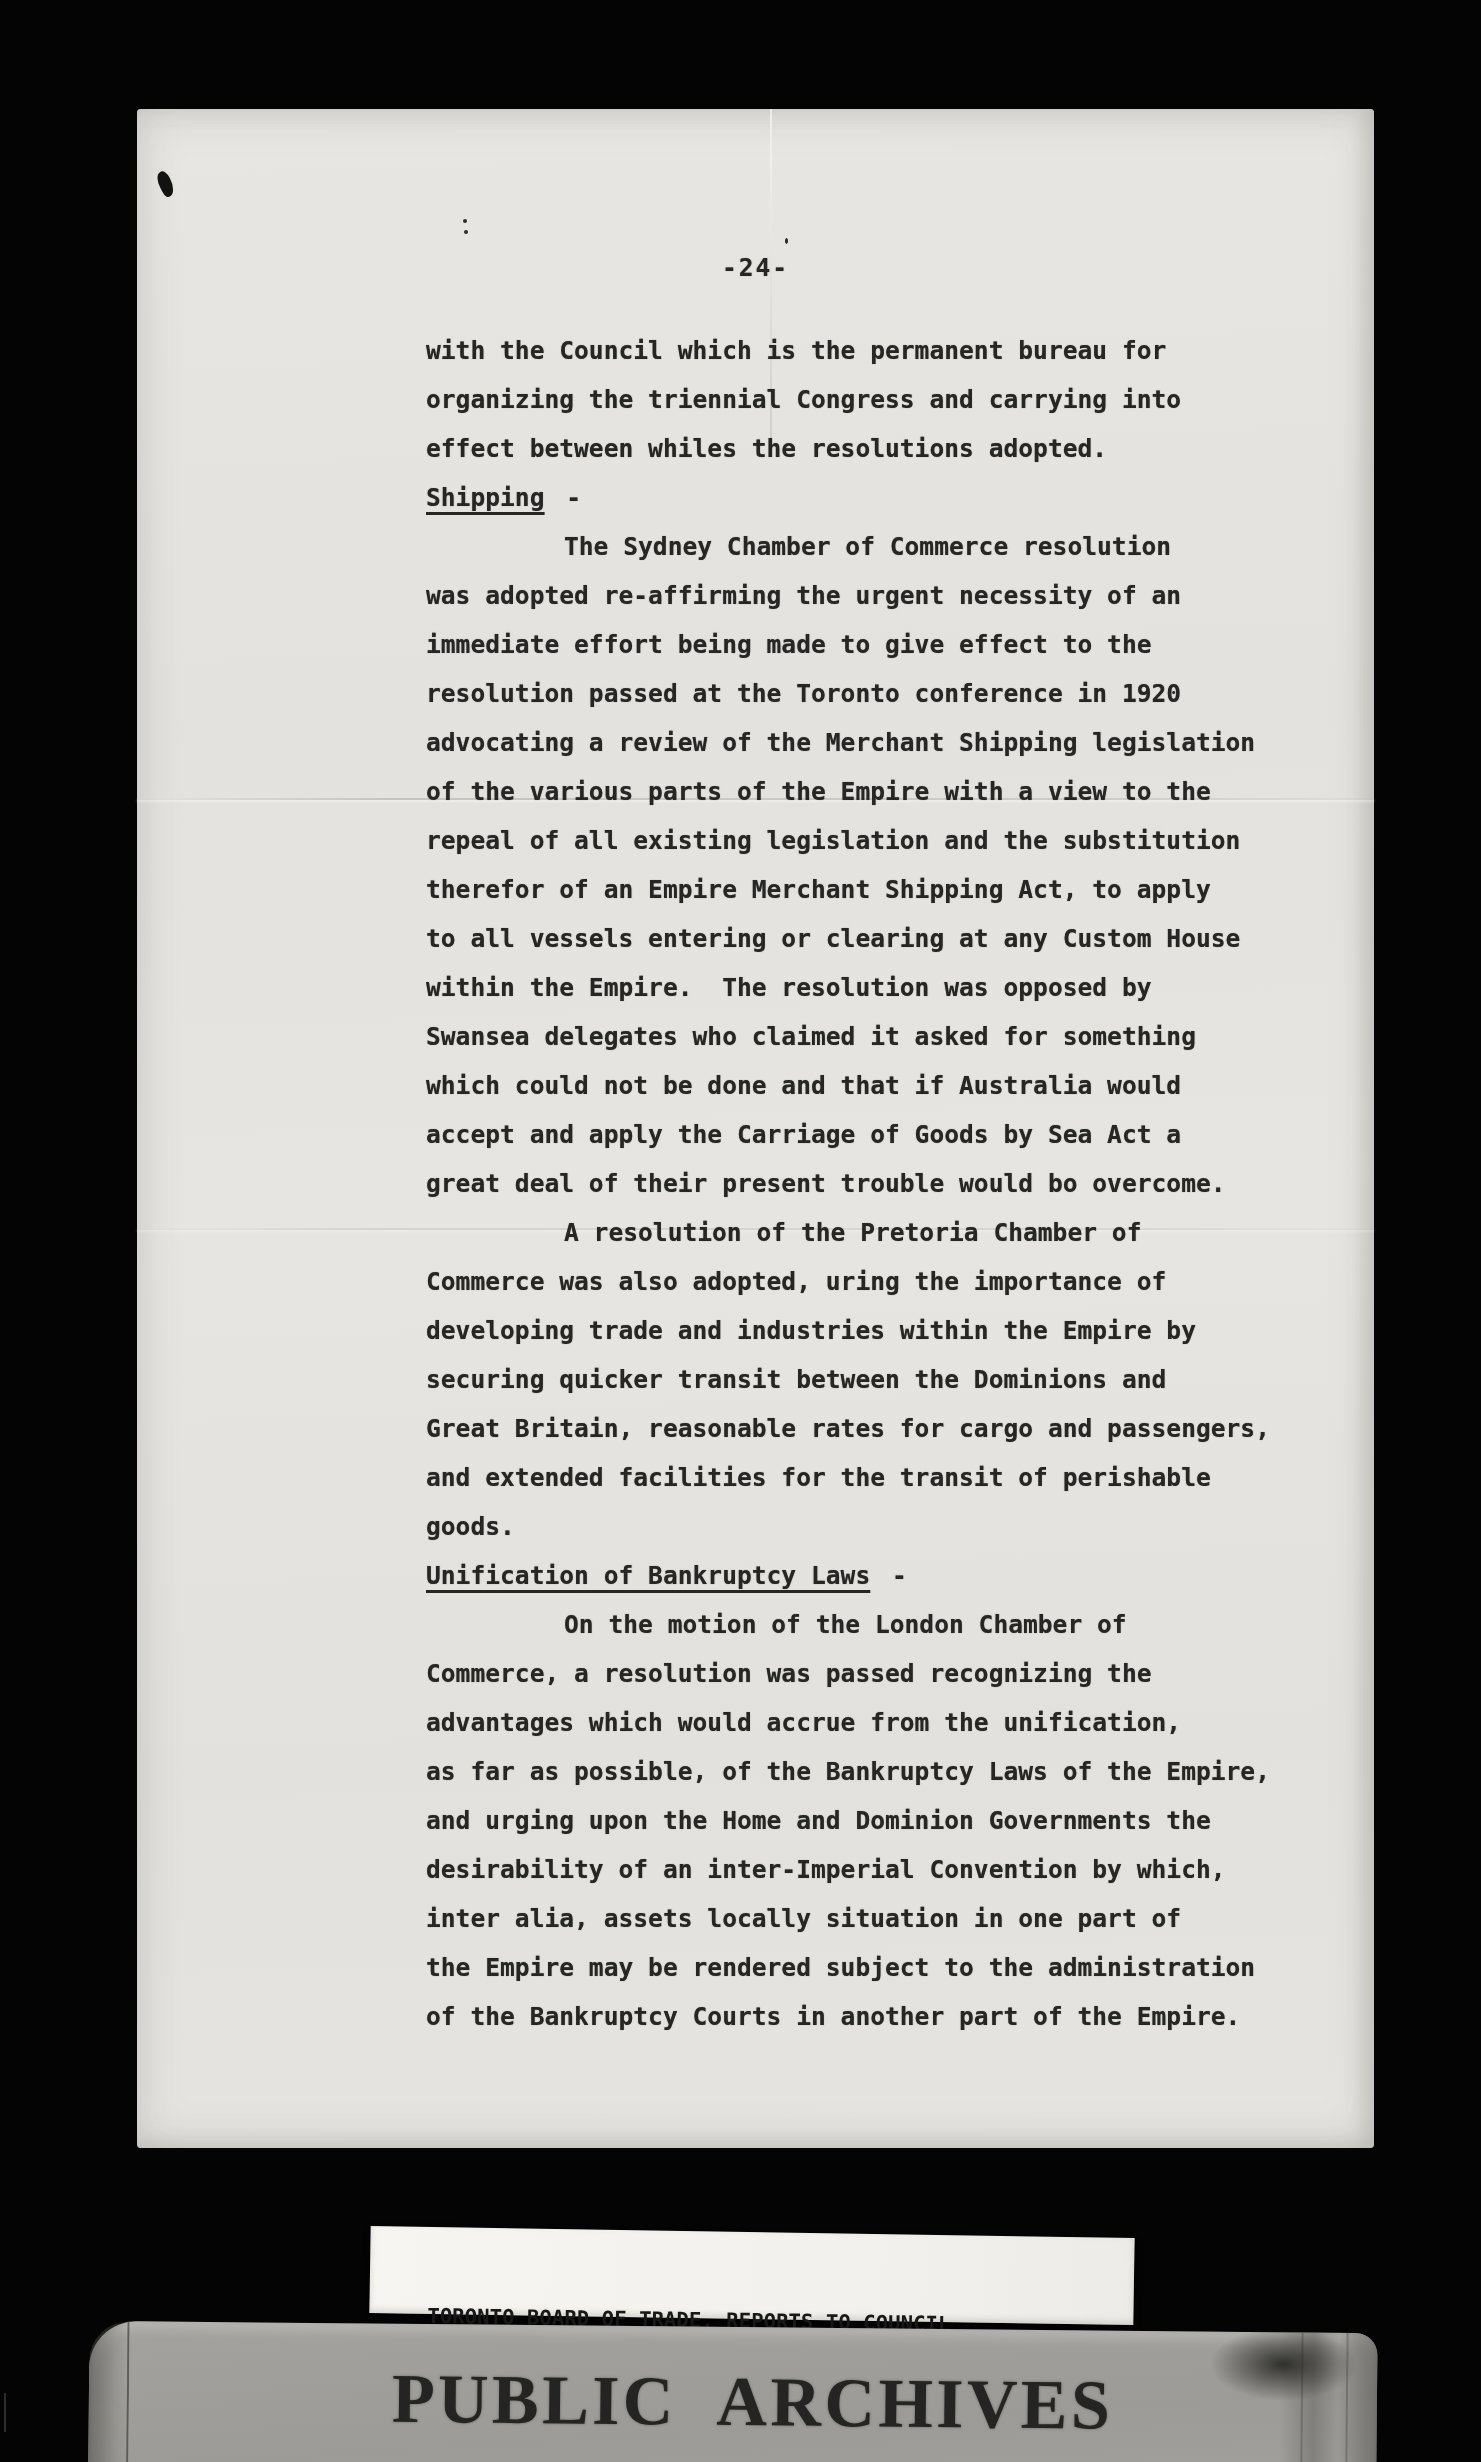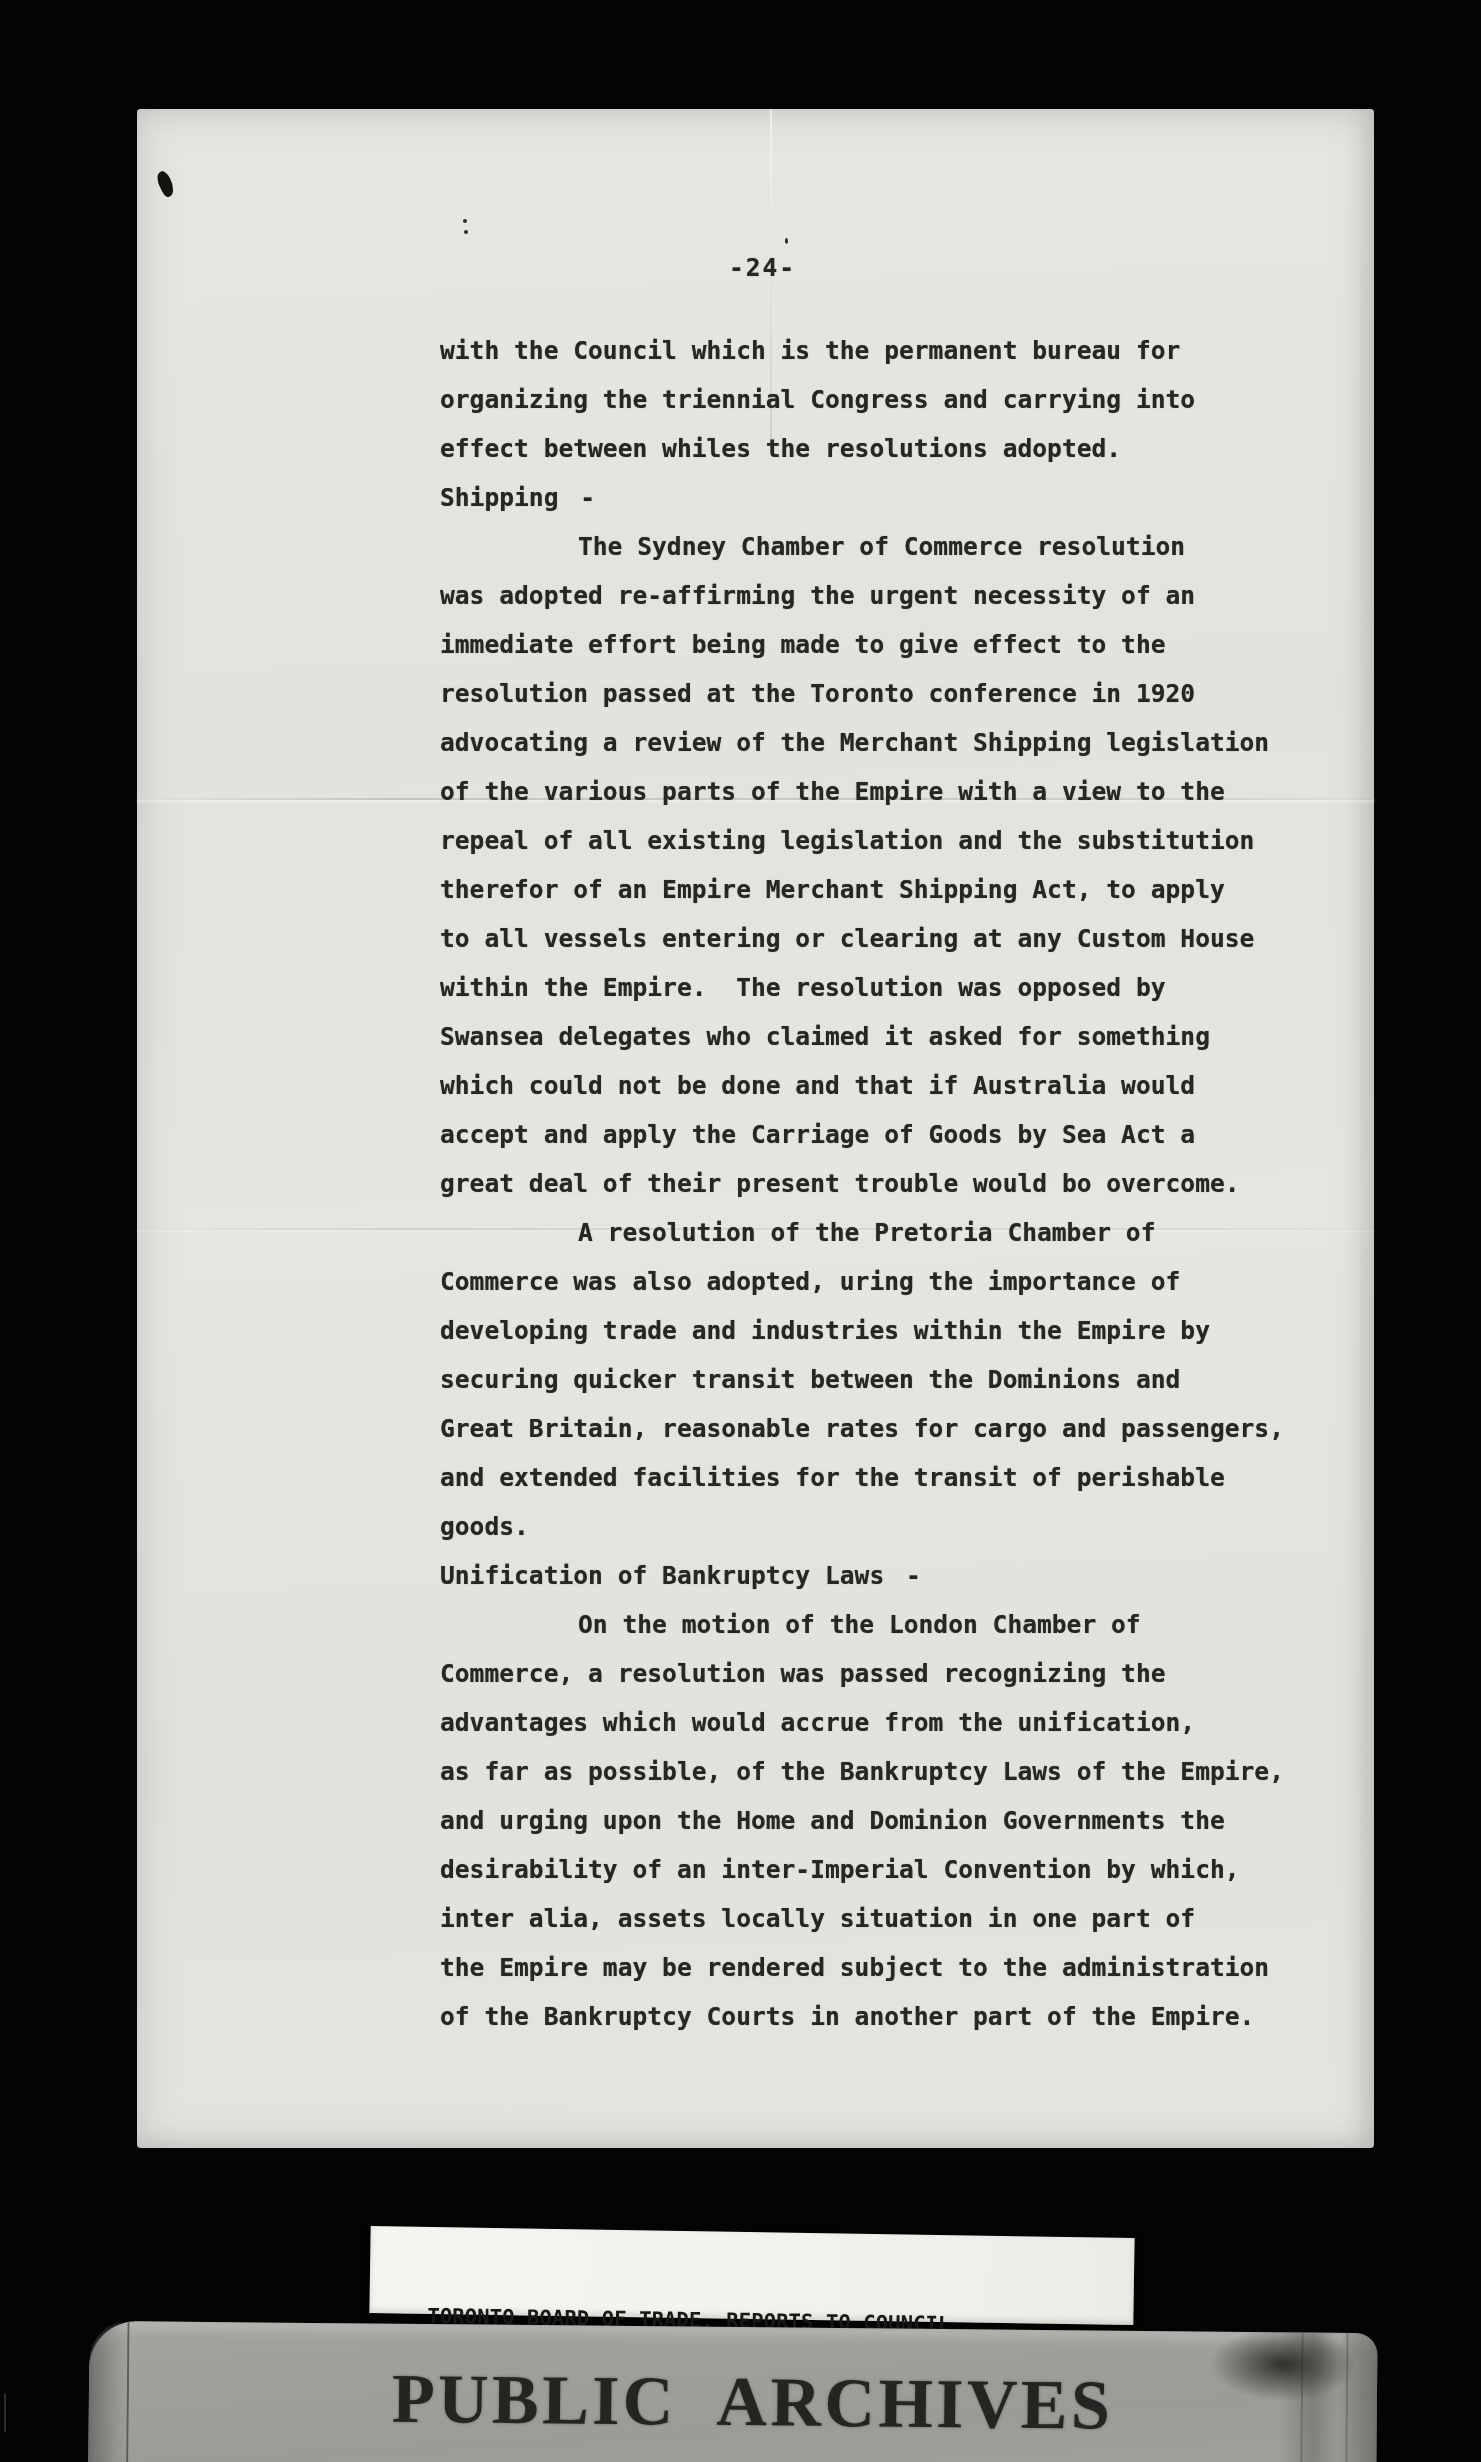--- a/index.html
+++ b/index.html
@@ -19,27 +19,27 @@
     background:linear-gradient(90deg,rgba(130,126,118,.0),rgba(130,126,118,.30) 20%,rgba(130,126,118,.22) 80%,rgba(130,126,118,.05));
     box-shadow:0 1.5px 2.5px rgba(255,255,255,.55);}
   .crease-v{position:absolute;width:1.5px;
     background:linear-gradient(rgba(255,255,255,.55),rgba(160,156,148,.30));}
   .pen-mark{position:absolute;left:21.7px;top:62px;width:12.8px;height:25.6px;
     background:#121210;border-radius:60% 40% 70% 30%;transform:rotate(-28deg);
     box-shadow:1px -2px 3px rgba(220,218,212,.9);}
   .speck{position:absolute;background:#2c2c2a;border-radius:50%;}
 
   .typewriter{color:#262624;font-size:24.6px;font-weight:600;
-    text-shadow:0 0 1px rgba(40,40,36,.55);white-space:pre;padding-left:14px;}
+    text-shadow:0 0 1px rgba(40,40,36,.55);white-space:pre;}
   .page-number{position:absolute;top:134px;left:0;right:0;text-align:center;
     line-height:49px;letter-spacing:2px;}
   .text-block{position:absolute;left:289px;top:217px;width:916px;}
   .text-line{line-height:49px;height:49px;}
   .text-line.indent{padding-left:138px;}
-  .underlined{text-decoration-thickness:3px;
+  .underlined{text-decoration:underline;text-decoration-thickness:3px;
     text-underline-offset:5.9px;padding-right:6.9px;}
 
   
   .catalog-label{
     position:absolute;left:370px;top:2232px;width:764px;height:87px;
     background:linear-gradient(92deg,#f6f5f1,#f1f0ec 70%,#ecebe7);
     transform:rotate(0.9deg);
     box-shadow:0 3.9px 7.9px rgba(0,0,0,.7), inset 0 -3px 6.9px rgba(150,148,140,.35);
   }
   .catalog-label .label-text{padding:12.8px 0 0 58px;color:#181816;

